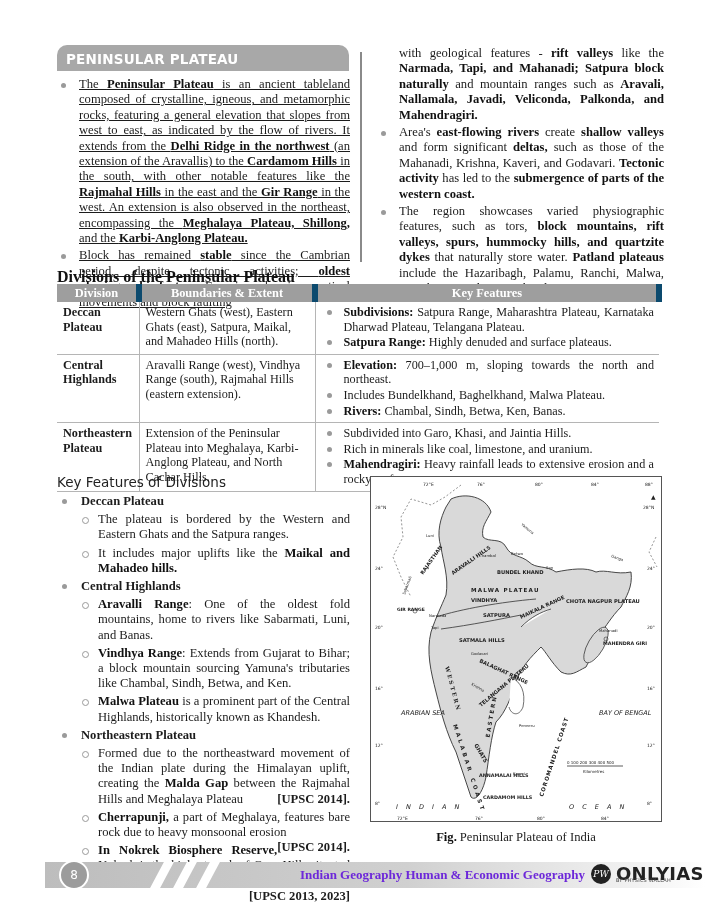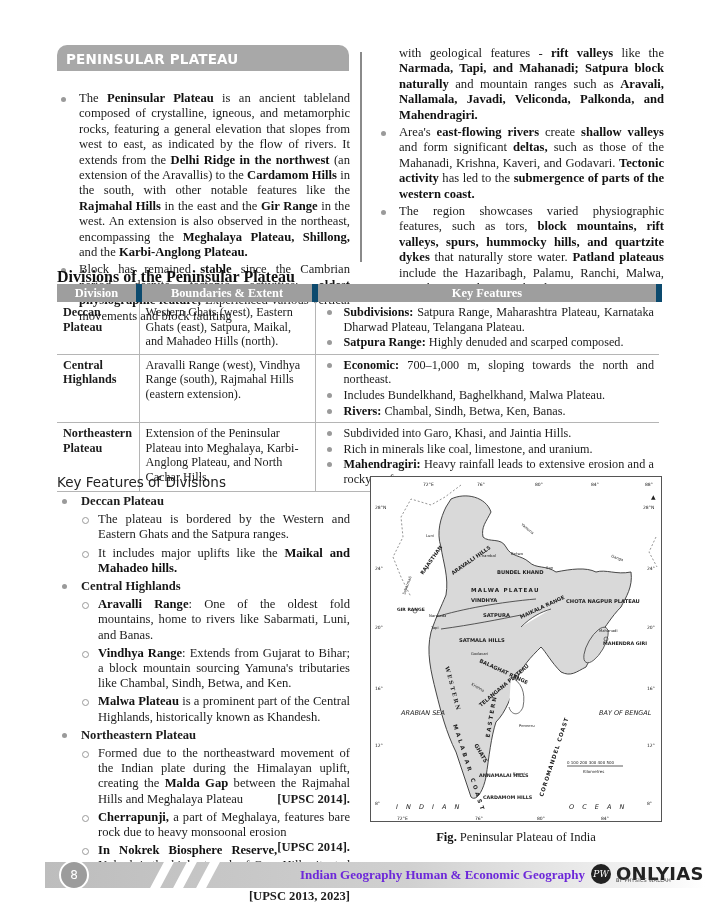--- a/index.html
+++ b/index.html
@@ -11,21 +11,21 @@
     .col-right { position: absolute; left: 377px; top: 46px; width: 287px; }
     .col-divider { position: absolute; left: 360px; top: 52px; width: 2px; height: 210px; background: #8a8a8a; }
 
     .banner { background: #a8a8a8; color: #fff; font-family: "DejaVu Sans", sans-serif; font-weight: bold;
       font-size: 13.5px; letter-spacing: 0.2px; height: 26px; line-height: 28px; padding-left: 9px;
       border-radius: 10px 10px 0 0; width: 292px; }
 
     .bl { list-style: none; }
     .bl > li { position: relative; padding-left: 22px; font-size: 12.6px; line-height: 15.4px; text-align: justify; margin-bottom: 2px; }
     .bl > li::before { content: ""; position: absolute; left: 4px; top: 6px; width: 5px; height: 5px; border-radius: 50%; background: #9a9a9a; }
-    .col-left .bl { margin-top: 20px; }
+    .col-left .bl { margin-top: 6px; text-decoration: underline; }
     .col-right .bl > li:first-child::before { display: none; }
 
     .sec-title { position: absolute; left: 57px; top: 268px; font-size: 16px; font-weight: bold; color: #111; }
 
     table.div-table { position: absolute; left: 57px; top: 284px; width: 605px; border-collapse: collapse; font-size: 12.2px; line-height: 14.6px; }
     .div-table th { background: #9e9e9e; color: #fff; font-weight: bold; height: 18px; text-align: center; font-size: 12.4px; padding: 1px 4px; border-right: 6px solid #0c4a6e; }
     .div-table td { vertical-align: top; padding: 3px 5px 3px 6px; border-bottom: 1px solid #b5b5b5; border-right: 1px solid #b5b5b5; }
     .div-table td:last-child { border-right: none; }
     .div-table td.dname { font-weight: bold; width: 82px; }
     .div-table td.bounds { width: 176px; }
@@ -92,30 +92,30 @@
       <th>Key Features</th>
     </tr>
   </thead>
   <tbody>
     <tr>
       <td class="dname">Deccan Plateau</td>
       <td class="bounds">Western Ghats (west), Eastern Ghats (east), Satpura, Maikal, and Mahadeo Hills (north).</td>
       <td>
           <ul class="kf">
             <li><b>Subdivisions:</b><span> Satpura Range, Maharashtra Plateau, Karnataka Dharwad Plateau, Telangana Plateau.</span></li>
-            <li><b>Satpura Range:</b><span> Highly denuded and scarped composed.</span></li>
+            <li><b>Satpura Range:</b><span> Highly denuded and surface plateaus.</span></li>
           </ul>
         </td>
     </tr>
     <tr>
       <td class="dname">Central Highlands</td>
       <td class="bounds">Aravalli Range (west), Vindhya Range (south), Rajmahal Hills (eastern extension).</td>
       <td>
           <ul class="kf">
-            <li><b>Economic:</b><span> 700–1,000 m, sloping towards the north and northeast.</span></li>
+            <li><b>Elevation:</b><span> 700–1,000 m, sloping towards the north and northeast.</span></li>
             <li><span>Includes Bundelkhand, Baghelkhand, Malwa Plateau.</span></li>
             <li><b>Rivers:</b><span> Chambal, Sindh, Betwa, Ken, Banas.</span></li>
           </ul>
         </td>
     </tr>
     <tr>
       <td class="dname">Northeastern Plateau</td>
       <td class="bounds">Extension of the Peninsular Plateau into Meghalaya, Karbi-Anglong Plateau, and North Cachar Hills.</td>
       <td>
           <ul class="kf">

